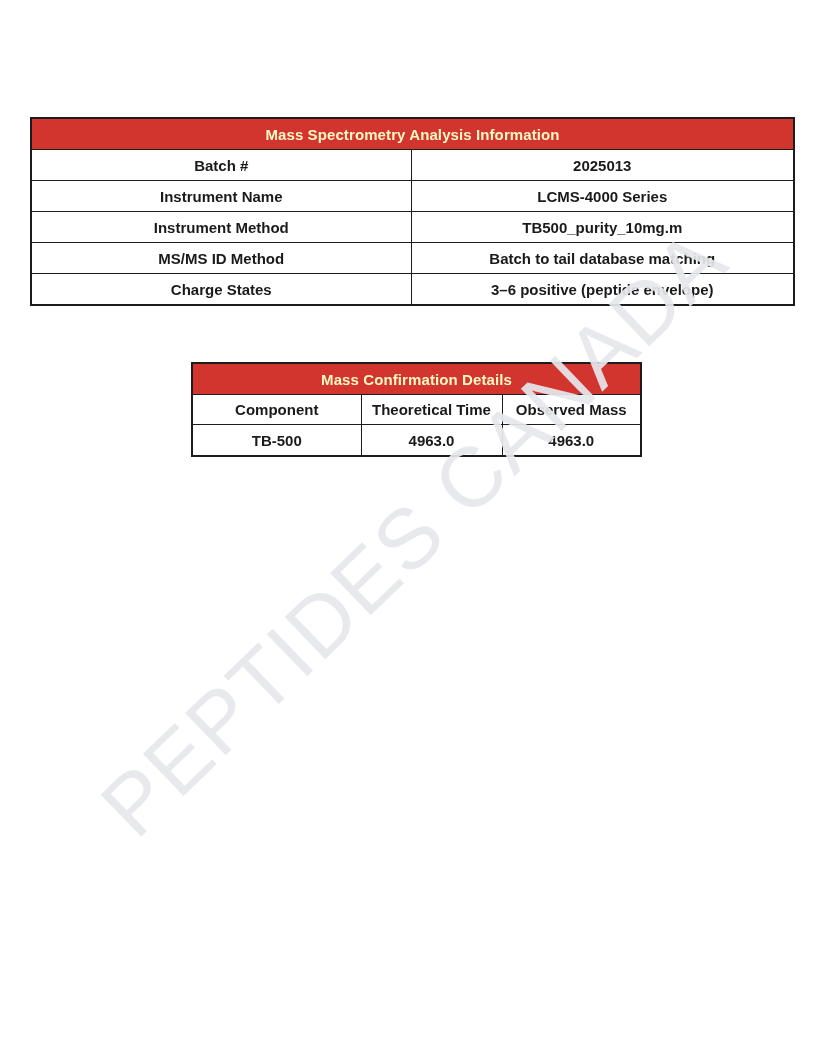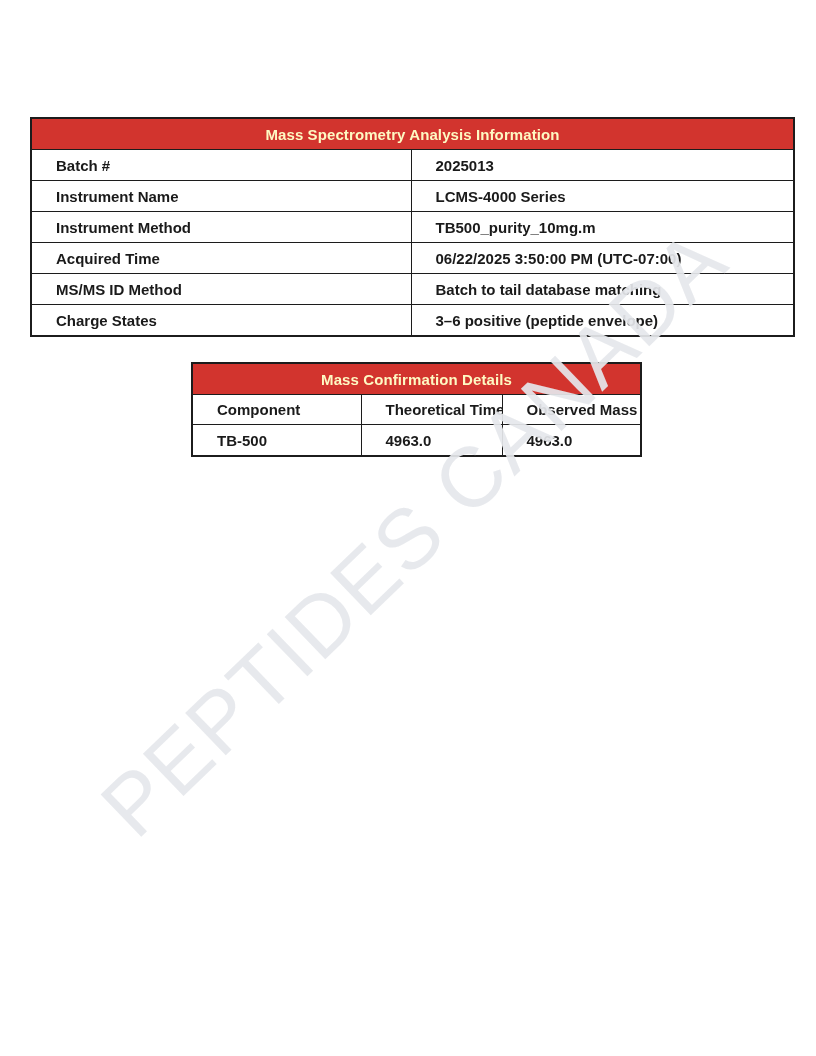--- a/index.html
+++ b/index.html
@@ -33,22 +33,22 @@
   }
   th.red-title {
     background: #d2342e;
     color: #fef9c3;
     font-weight: bold;
     text-align: center;
     height: 28px;
     letter-spacing: 0.1px;
   }
   td.cell, th.col-h {
-    padding: 0 24px;
-    text-align: left;
+    padding: 0 8px;
+    text-align: center;
     background: #ffffff;
   }
   td.cell { height: 30px; font-weight: bold; }
   td.cell.lbl { font-weight: bold; }
   th.col-h { height: 29px; font-weight: bold; }
 
   .tbl-analysis { left: 30px; top: 117px; width: 763px; }
   .tbl-confirm  { left: 191px; top: 362px; width: 449px; border-radius: 28px; }
 
   .watermark {
@@ -90,24 +90,20 @@
       </tr>
       <tr>
         <td class="cell lbl">Instrument Name</td>
         <td class="cell">LCMS-4000 Series</td>
       </tr>
       <tr>
         <td class="cell lbl">Instrument Method</td>
         <td class="cell">TB500_purity_10mg.m</td>
       </tr>
       <tr>
-        <td class="cell lbl">Acquired Time</td>
-        <td class="cell">06/22/2025 3:50:00 PM (UTC-07:00)</td>
-      </tr>
-      <tr>
         <td class="cell lbl">MS/MS ID Method</td>
         <td class="cell">Batch to tail database matching</td>
       </tr>
       <tr>
         <td class="cell lbl">Charge States</td>
         <td class="cell">3–6 positive (peptide envelope)</td>
       </tr>
     </tbody>
   </table>
 

